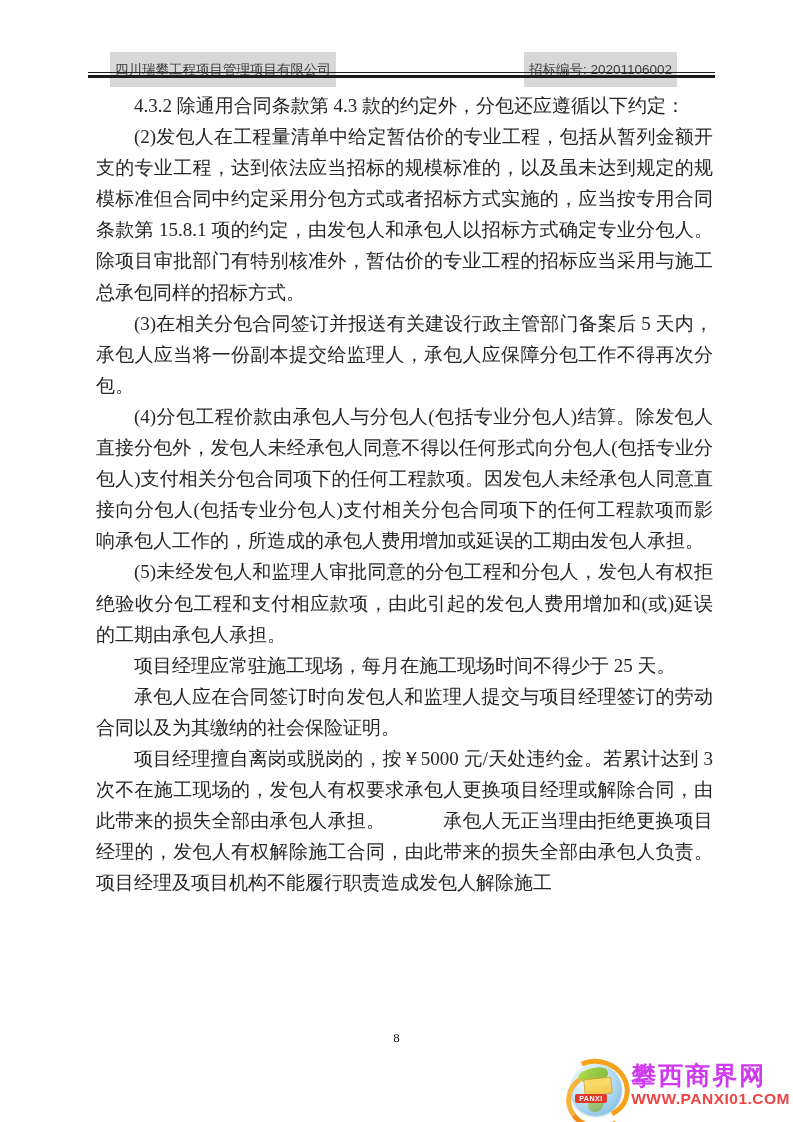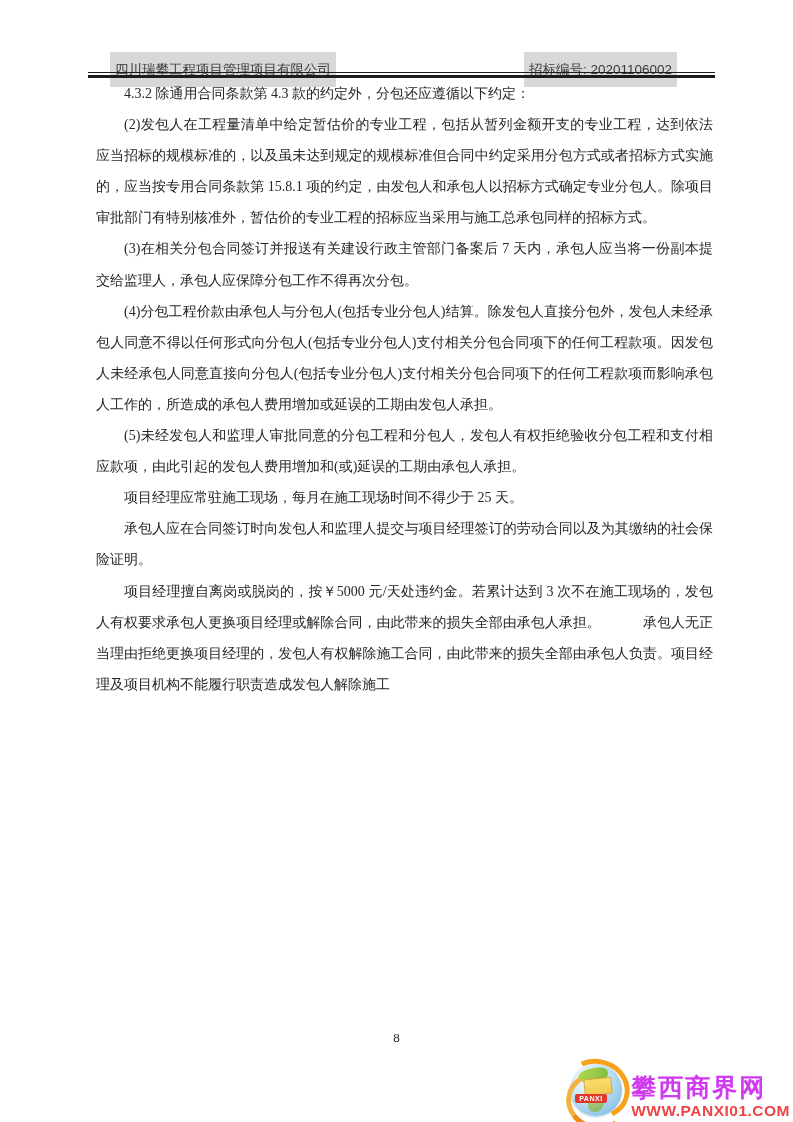--- a/index.html
+++ b/index.html
@@ -40,24 +40,24 @@
     position: absolute;
     top: 72px;
     left: 88px;
     right: 78px;
   }
   .rule-thin  { height: 1px; background: #1c1c1c; }
   .rule-thick { height: 3px; background: #1c1c1c; margin-top: 2px; }
   
   .doc-body {
     position: absolute;
-    top: 78px;
+    top: 90px;
     left: 96px;
     width: 617px;
-    font-size: 14px;
+    font-size: 19px;
     line-height: 31.1px;
     color: #262626;
     text-align: justify;
     text-justify: inter-ideograph;
   }
   .doc-body p {
     margin: 0;
     text-indent: 2em;
     word-break: break-all;
   }
@@ -71,21 +71,21 @@
     font-size: 13px;
     color: #222222;
     font-family: "Liberation Serif", serif;
   }
   
   .watermark {
     position: absolute;
     right: 3px;
     bottom: 2px;
     display: flex;
-    align-items: flex-end;
+    align-items: flex-start;
   }
   .wm-logo {
     position: relative;
     width: 62px;
     height: 58px;
     margin-right: 3px;
     flex: 0 0 auto;
   }
   .globe {
     position: absolute;
@@ -190,21 +190,21 @@
   </div>
 
   <div class="header-rule">
     <div class="rule-thin"></div>
     <div class="rule-thick"></div>
   </div>
 
   <div class="doc-body">
       <p>4.3.2 除通用合同条款第 4.3 款的约定外，分包还应遵循以下约定：</p>
       <p>(2)发包人在工程量清单中给定暂估价的专业工程，包括从暂列金额开支的专业工程，达到依法应当招标的规模标准的，以及虽未达到规定的规模标准但合同中约定采用分包方式或者招标方式实施的，应当按专用合同条款第 15.8.1 项的约定，由发包人和承包人以招标方式确定专业分包人。除项目审批部门有特别核准外，暂估价的专业工程的招标应当采用与施工总承包同样的招标方式。</p>
-      <p>(3)在相关分包合同签订并报送有关建设行政主管部门备案后 7 天内，承包人应当将一份副本提交给监理人，承包人应保障分包工作不得再次分包。</p>
+      <p>(3)在相关分包合同签订并报送有关建设行政主管部门备案后 5 天内，承包人应当将一份副本提交给监理人，承包人应保障分包工作不得再次分包。</p>
       <p>(4)分包工程价款由承包人与分包人(包括专业分包人)结算。除发包人直接分包外，发包人未经承包人同意不得以任何形式向分包人(包括专业分包人)支付相关分包合同项下的任何工程款项。因发包人未经承包人同意直接向分包人(包括专业分包人)支付相关分包合同项下的任何工程款项而影响承包人工作的，所造成的承包人费用增加或延误的工期由发包人承担。</p>
       <p>(5)未经发包人和监理人审批同意的分包工程和分包人，发包人有权拒绝验收分包工程和支付相应款项，由此引起的发包人费用增加和(或)延误的工期由承包人承担。</p>
       <p>项目经理应常驻施工现场，每月在施工现场时间不得少于 25 天。</p>
       <p>承包人应在合同签订时向发包人和监理人提交与项目经理签订的劳动合同以及为其缴纳的社会保险证明。</p>
       <p>项目经理擅自离岗或脱岗的，按￥5000 元/天处违约金。若累计达到 3 次不在施工现场的，发包人有权要求承包人更换项目经理或解除合同，由此带来的损失全部由承包人承担。　　　承包人无正当理由拒绝更换项目经理的，发包人有权解除施工合同，由此带来的损失全部由承包人负责。项目经理及项目机构不能履行职责造成发包人解除施工</p>
     </div>
 
   <div class="page-number">8</div>
 
   <div class="watermark">

